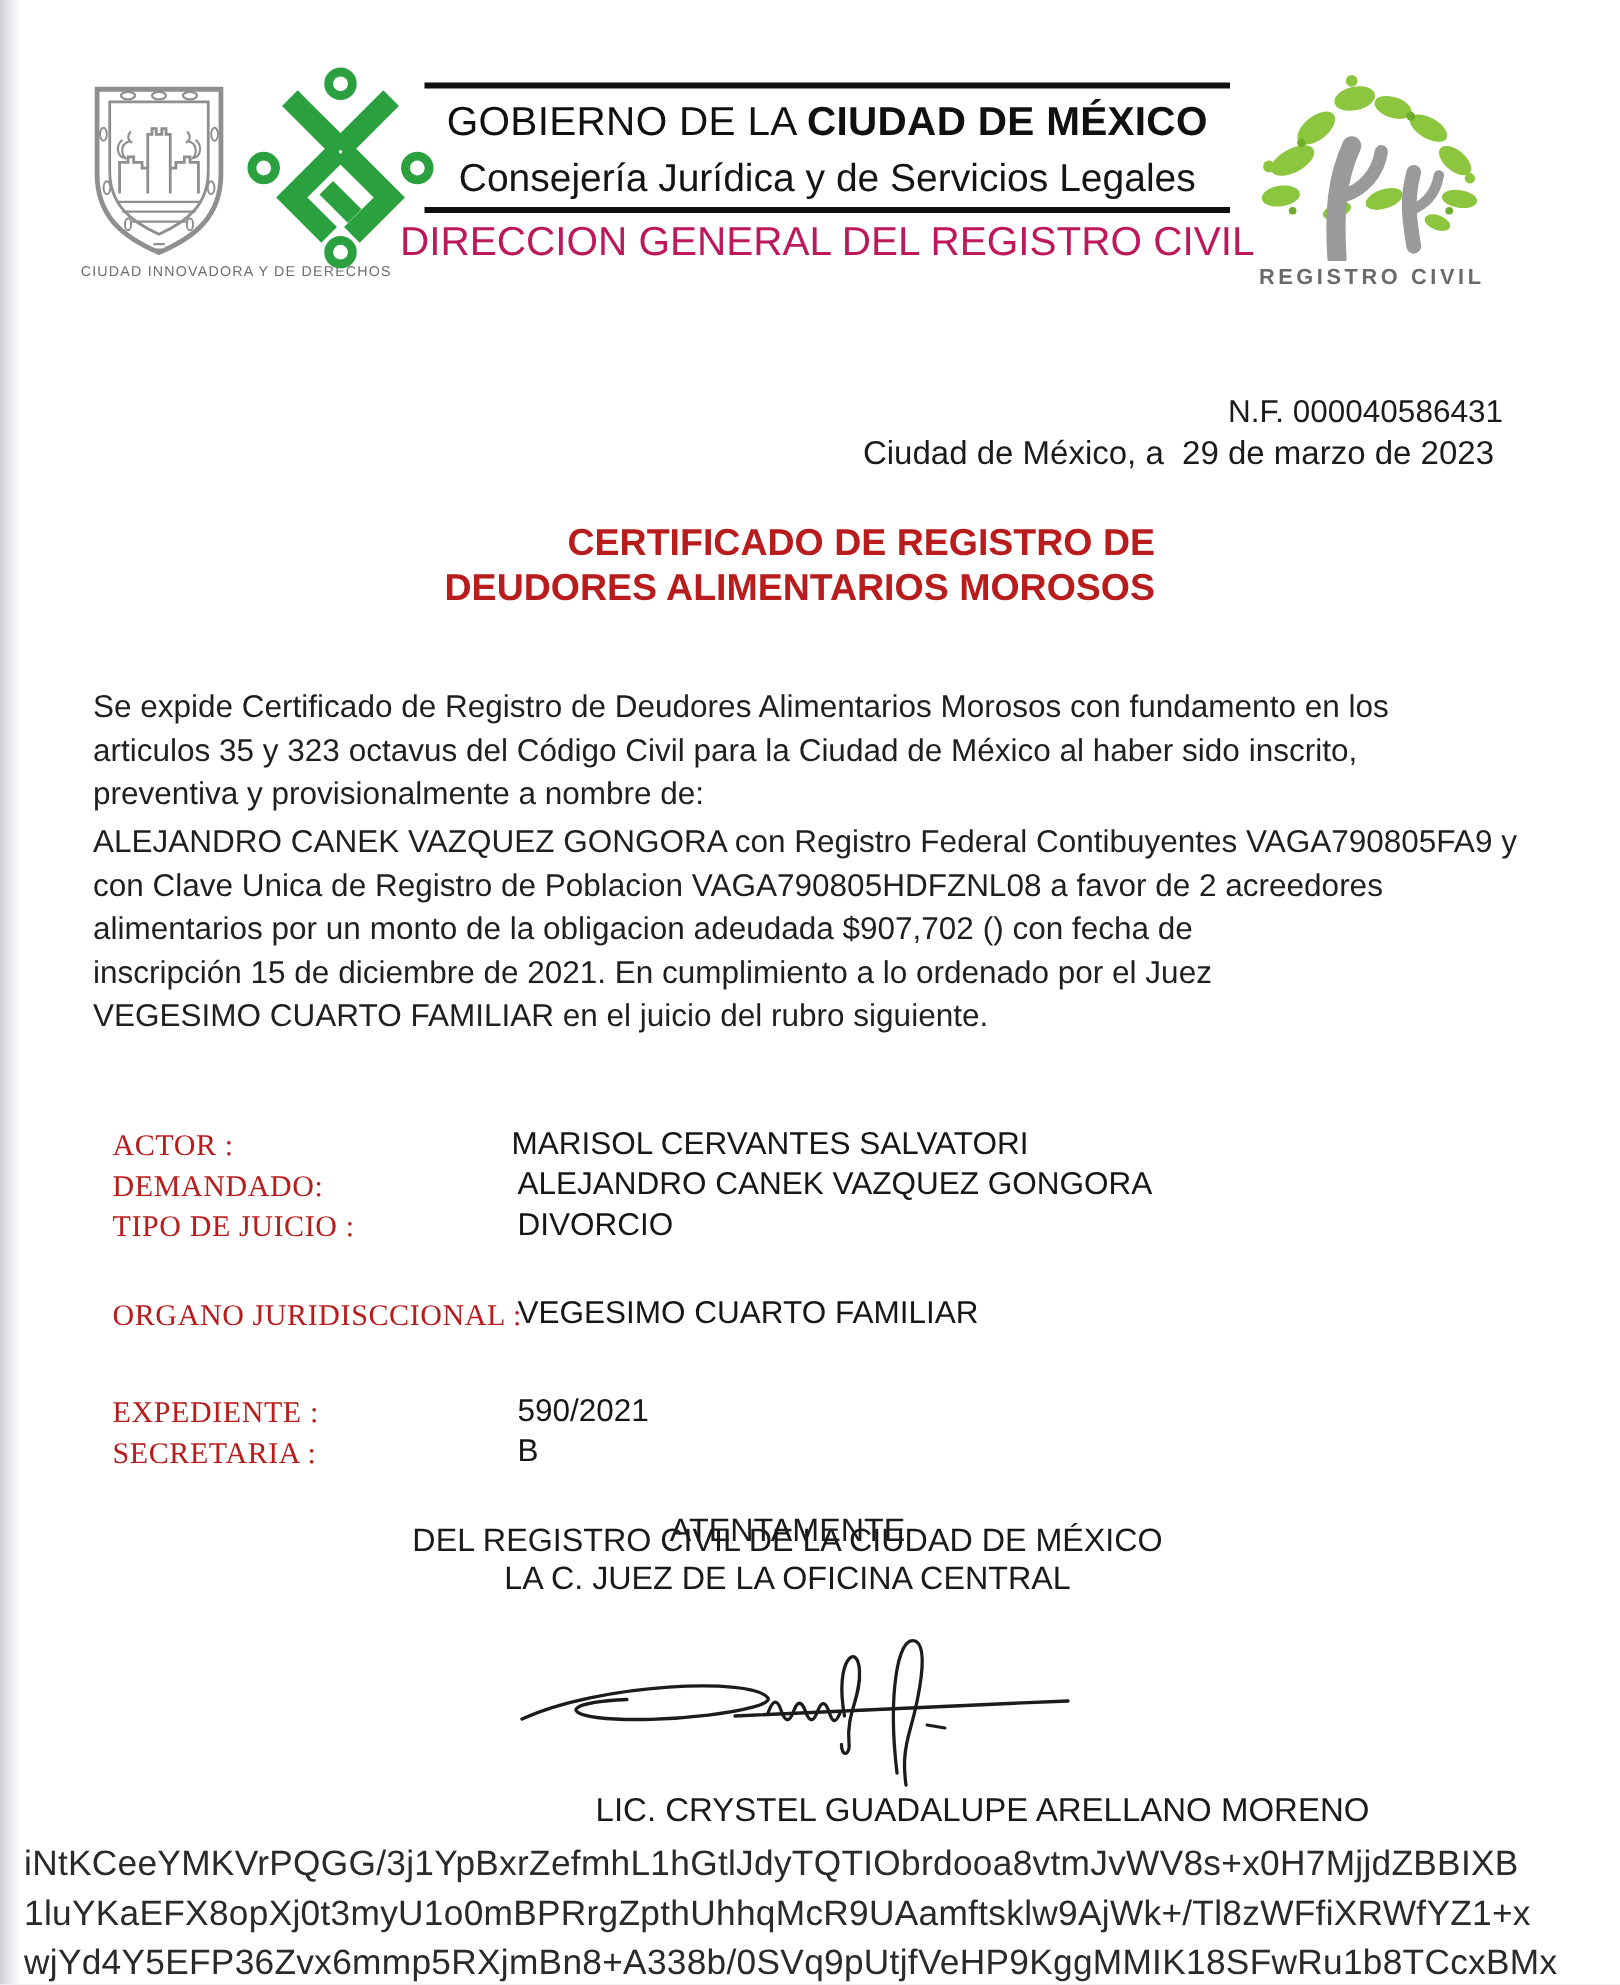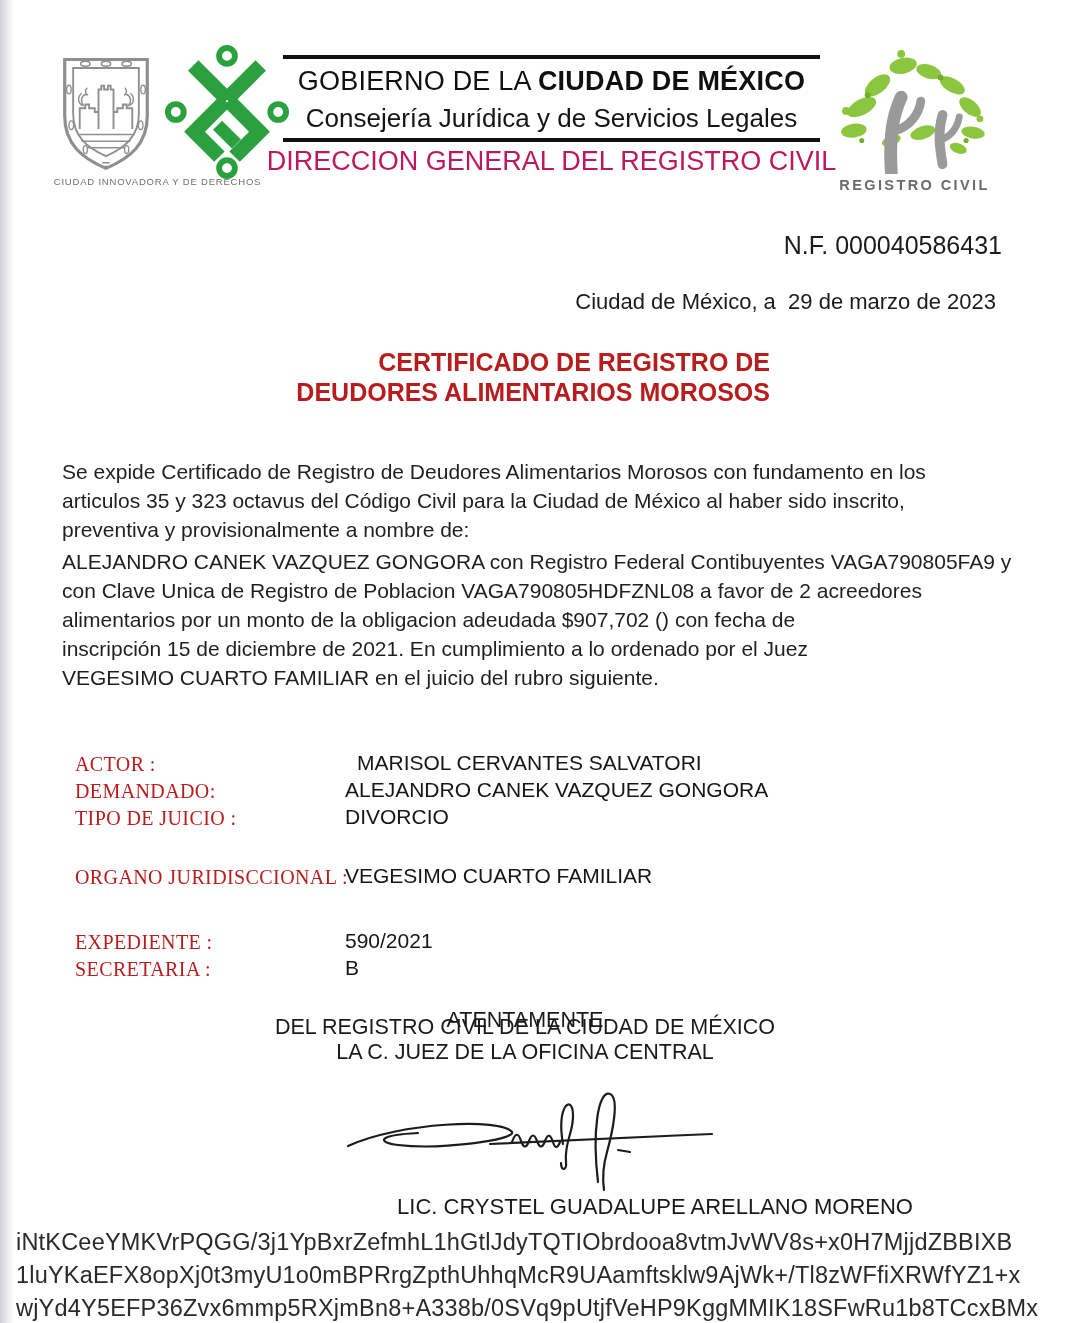--- a/index.html
+++ b/index.html
@@ -10,21 +10,21 @@
   .photo-edge{position:absolute;left:0;top:0;bottom:0;width:14px;
     background:linear-gradient(90deg,#cfcfd6 0%,#ececf0 55%,#ffffff 100%);}
   .abs{position:absolute;}
   .rule{position:absolute;height:4px;background:#101010;}
   .gov-line{font-size:27px;letter-spacing:.2px;text-align:center;color:#101010;white-space:nowrap;}
   .gov-bold{font-weight:bold;}
   .dept-line{font-size:26px;text-align:center;color:#141414;white-space:nowrap;}
   .dir-line{font-size:27px;text-align:center;color:#be185d;white-space:nowrap;}
   .coat-caption{font-size:9.5px;color:#6f6f6f;letter-spacing:.8px;text-align:center;white-space:nowrap;}
   .rc-label{font-size:14.5px;font-weight:bold;color:#6a6a6a;letter-spacing:2.4px;text-align:center;white-space:nowrap;}
-  .nf{font-size:25px;text-align:right;color:#1b1b1b;}
+  .nf{font-size:21px;text-align:right;color:#1b1b1b;margin-top:32px;}
   .dateline{font-size:22px;text-align:right;color:#1b1b1b;white-space:pre-wrap;}
   .doc-title{font-size:25px;font-weight:bold;text-align:right;line-height:30px;color:#b91c1c;}
   .para{font-size:21px;line-height:29px;color:#1f1f1f;}
   .para div{white-space:nowrap;}
   .flabel{font-family:"Liberation Serif",serif;font-size:20px;letter-spacing:.4px;color:#b91c1c;white-space:nowrap;}
   .fvalue{font-family:"Liberation Sans",sans-serif;font-size:21px;color:#161616;white-space:nowrap;}
   .closing{font-size:21.5px;text-align:center;color:#1a1a1a;white-space:nowrap;}
   .signer{font-size:22px;text-align:center;color:#1a1a1a;white-space:nowrap;}
   .footer-code{font-size:23.5px;line-height:33px;color:#2a2a2a;letter-spacing:.2px;}
   .footer-code div{white-space:nowrap;}
@@ -129,21 +129,21 @@
 
   <div class="abs para" style="left:62px;top:547px;width:980px;">
     <div>ALEJANDRO CANEK VAZQUEZ GONGORA con Registro Federal Contibuyentes VAGA790805FA9 y</div>
     <div>con Clave Unica de Registro de Poblacion VAGA790805HDFZNL08 a favor de 2 acreedores</div>
     <div>alimentarios por un monto de la obligacion adeudada $907,702 () con fecha de</div>
     <div>inscripción 15 de diciembre de 2021. En cumplimiento a lo ordenado por el Juez</div>
     <div>VEGESIMO CUARTO FAMILIAR en el juicio del rubro siguiente.</div>
   </div>
 
   <div class="abs flabel" style="left:75px;top:753px;">ACTOR :</div>
-  <div class="abs fvalue" style="left:357px;top:751px;">MARISOL CERVANTES SALVATORI</div>
+  <div class="abs fvalue" style="left:341px;top:751px;">MARISOL CERVANTES SALVATORI</div>
 
   <div class="abs flabel" style="left:75px;top:780px;">DEMANDADO:</div>
   <div class="abs fvalue" style="left:345px;top:778px;">ALEJANDRO CANEK VAZQUEZ GONGORA</div>
 
   <div class="abs flabel" style="left:75px;top:807px;">TIPO DE JUICIO :</div>
   <div class="abs fvalue" style="left:345px;top:805px;">DIVORCIO</div>
 
   <div class="abs flabel" style="left:75px;top:866px;">ORGANO JURIDISCCIONAL :</div>
   <div class="abs fvalue" style="left:345px;top:864px;">VEGESIMO CUARTO FAMILIAR</div>
 

